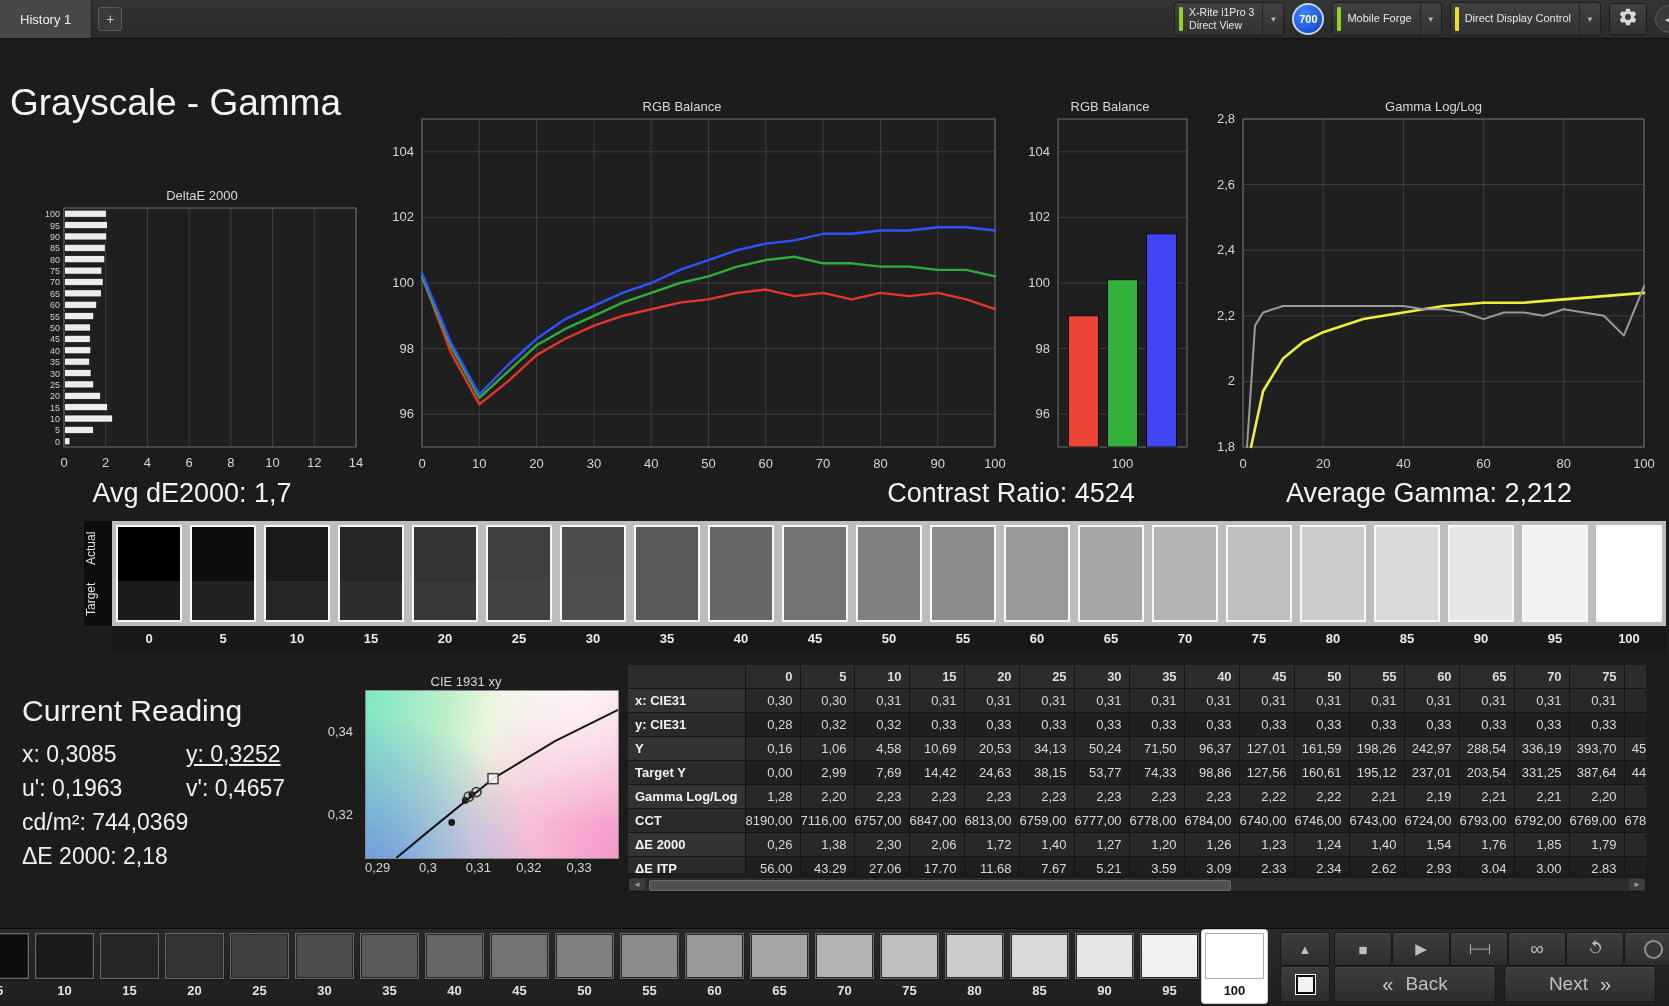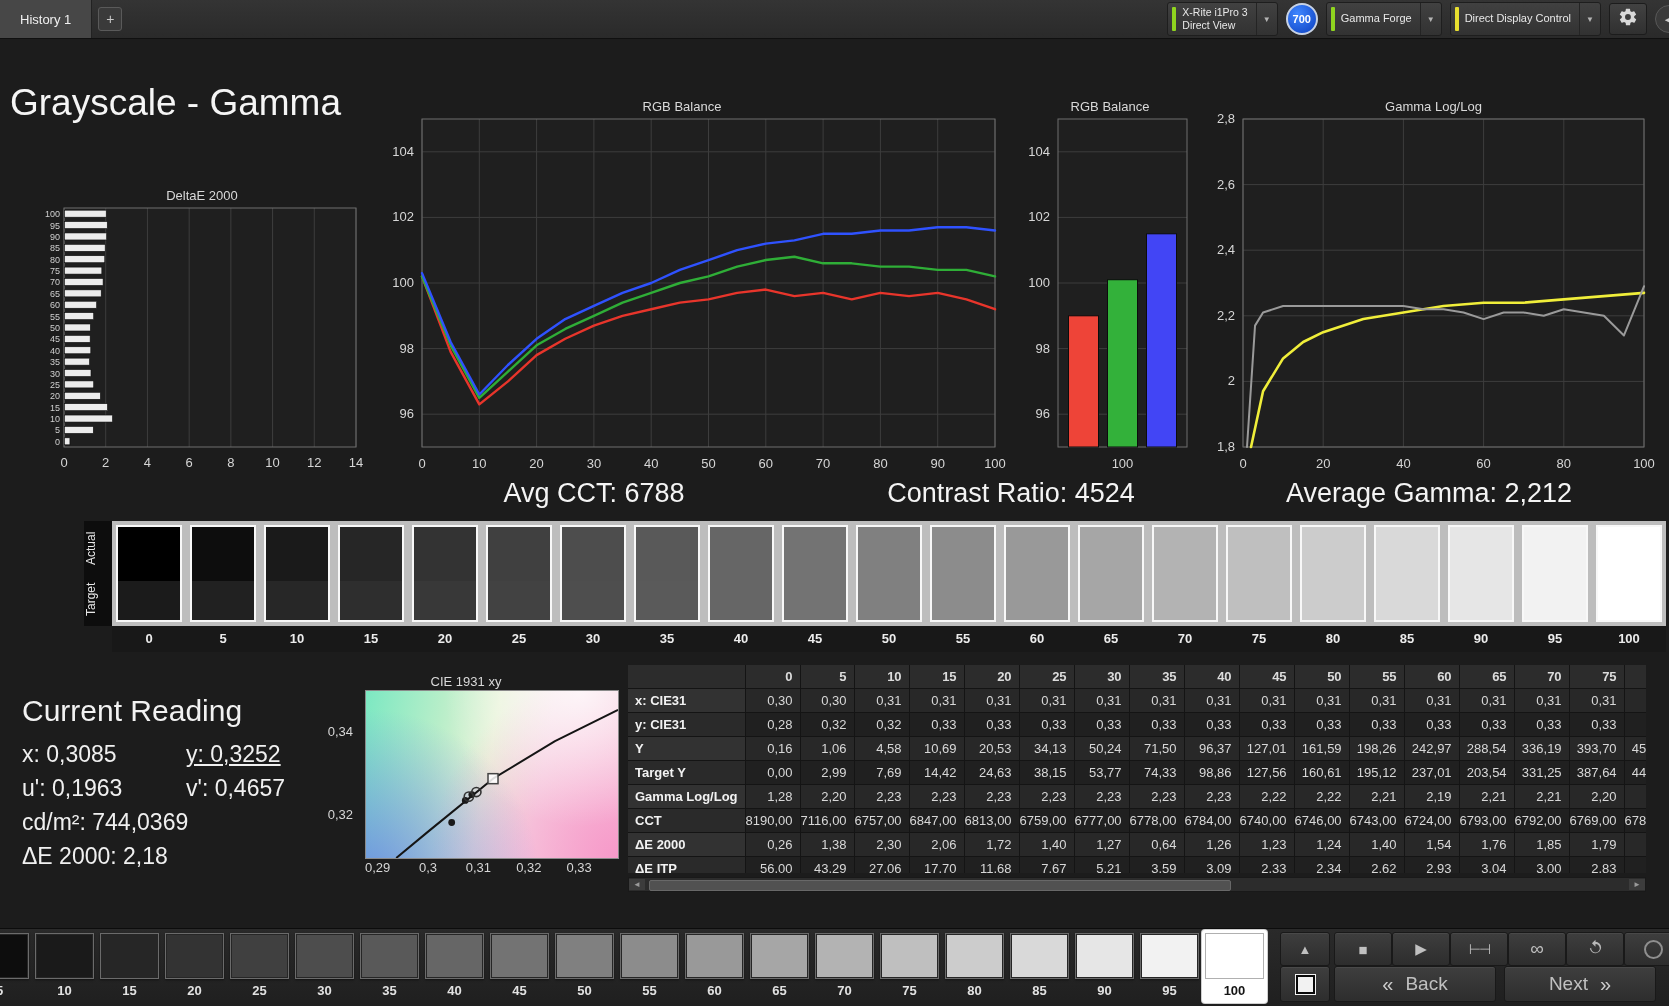--- a/index.html
+++ b/index.html
@@ -150,21 +150,21 @@
         <span class="accent" id="accent-meter" style="background: rgb(143, 212, 31);"></span>
         <span class="dd-text two">
           <span>X-Rite i1Pro 3</span>
           <span>Direct View</span>
         </span>
         <span class="chev">▼</span>
       </div>
       <div class="badge">700</div>
       <div class="dd">
         <span class="accent" id="accent-source" style="background: rgb(143, 212, 31);"></span>
-        <span class="dd-text">Gamma Forge</span>
+        <span class="dd-text">Mobile Forge</span>
         <span class="chev">▼</span>
       </div>
       <div class="dd">
         <span class="accent" id="accent-display" style="background: rgb(232, 223, 47);"></span>
         <span class="dd-text">Direct Display Control</span>
         <span class="chev">▼</span>
       </div>
       <div class="icon-btn">
         <span>
           <svg width="20" height="20" viewBox="0 0 24 24">
@@ -328,21 +328,21 @@
       <text x="37" y="221.79999999999995" text-anchor="end" font-size="13" fill="#d6d6d6">2,2</text>
       <line x1="45" y1="283.4" x2="446" y2="283.4" stroke="#3d3d3d"></line>
       <text x="37" y="287.4" text-anchor="end" font-size="13" fill="#d6d6d6">2</text>
       <line x1="45" y1="349" x2="446" y2="349" stroke="#3d3d3d"></line>
       <text x="37" y="353" text-anchor="end" font-size="13" fill="#d6d6d6">1,8</text>
       <rect x="45" y="21" width="401" height="328" fill="none" stroke="#6e6e6e"></rect>
       <polyline points="53.019999999999996,349 65.05,293.24 85.1,260.44000000000005 105.15,244.03999999999996 125.2,234.20000000000002 165.3,221.08 205.4,214.52 245.5,207.95999999999998 285.6,204.6799999999999 325.7,204.6799999999999 365.8,201.39999999999998 405.9,198.12000000000003 446,194.83999999999997" fill="none" stroke="#f0ee3a" stroke-width="2.6" stroke-linejoin="round" stroke-linecap="round"></polyline>
       <polyline points="49.01,349 57.03,227.64000000000001 65.05,214.52 85.1,207.95999999999998 105.15,207.95999999999998 125.2,207.95999999999998 145.25,207.95999999999998 165.3,207.95999999999998 185.35,207.95999999999998 205.4,207.95999999999998 225.45,211.2399999999999 245.5,211.2399999999999 265.55,214.52 285.6,221.08 305.65,214.52 325.7,214.52 345.75,217.79999999999995 365.8,211.2399999999999 385.85,214.52 405.9,217.79999999999995 425.95,237.47999999999996 446,188.27999999999994" fill="none" stroke="#9a9a9a" stroke-width="2" stroke-linejoin="round" stroke-linecap="round"></polyline>
     </svg>
 
-  <div class="big-stat" id="stat-cct">Avg CCT: 6788</div>
+  <div class="big-stat" id="stat-de">Avg dE2000: 1,7</div>
   <div class="big-stat" id="stat-contrast">Contrast Ratio: 4524</div>
   <div class="big-stat" id="stat-gamma">Average Gamma: 2,212</div>
 
   <div id="strip-side">
     <div class="vlab" id="vlab-actual">Actual</div>
     <div class="vlab" id="vlab-target">Target</div>
   </div>
   <div id="swatch-row">
       <div class="gs-cell">
         <div class="gs-actual" style="background: rgb(0, 0, 0);"></div>
@@ -632,21 +632,21 @@
           </tr>
           <tr>
             <th class="rowlab">ΔE 2000</th>
             <td>0,26</td>
             <td>1,38</td>
             <td>2,30</td>
             <td>2,06</td>
             <td>1,72</td>
             <td>1,40</td>
             <td>1,27</td>
-            <td>0,64</td>
+            <td>1,20</td>
             <td>1,26</td>
             <td>1,23</td>
             <td>1,24</td>
             <td>1,40</td>
             <td>1,54</td>
             <td>1,76</td>
             <td>1,85</td>
             <td>1,79</td>
             <td>1,93</td>
           </tr>

